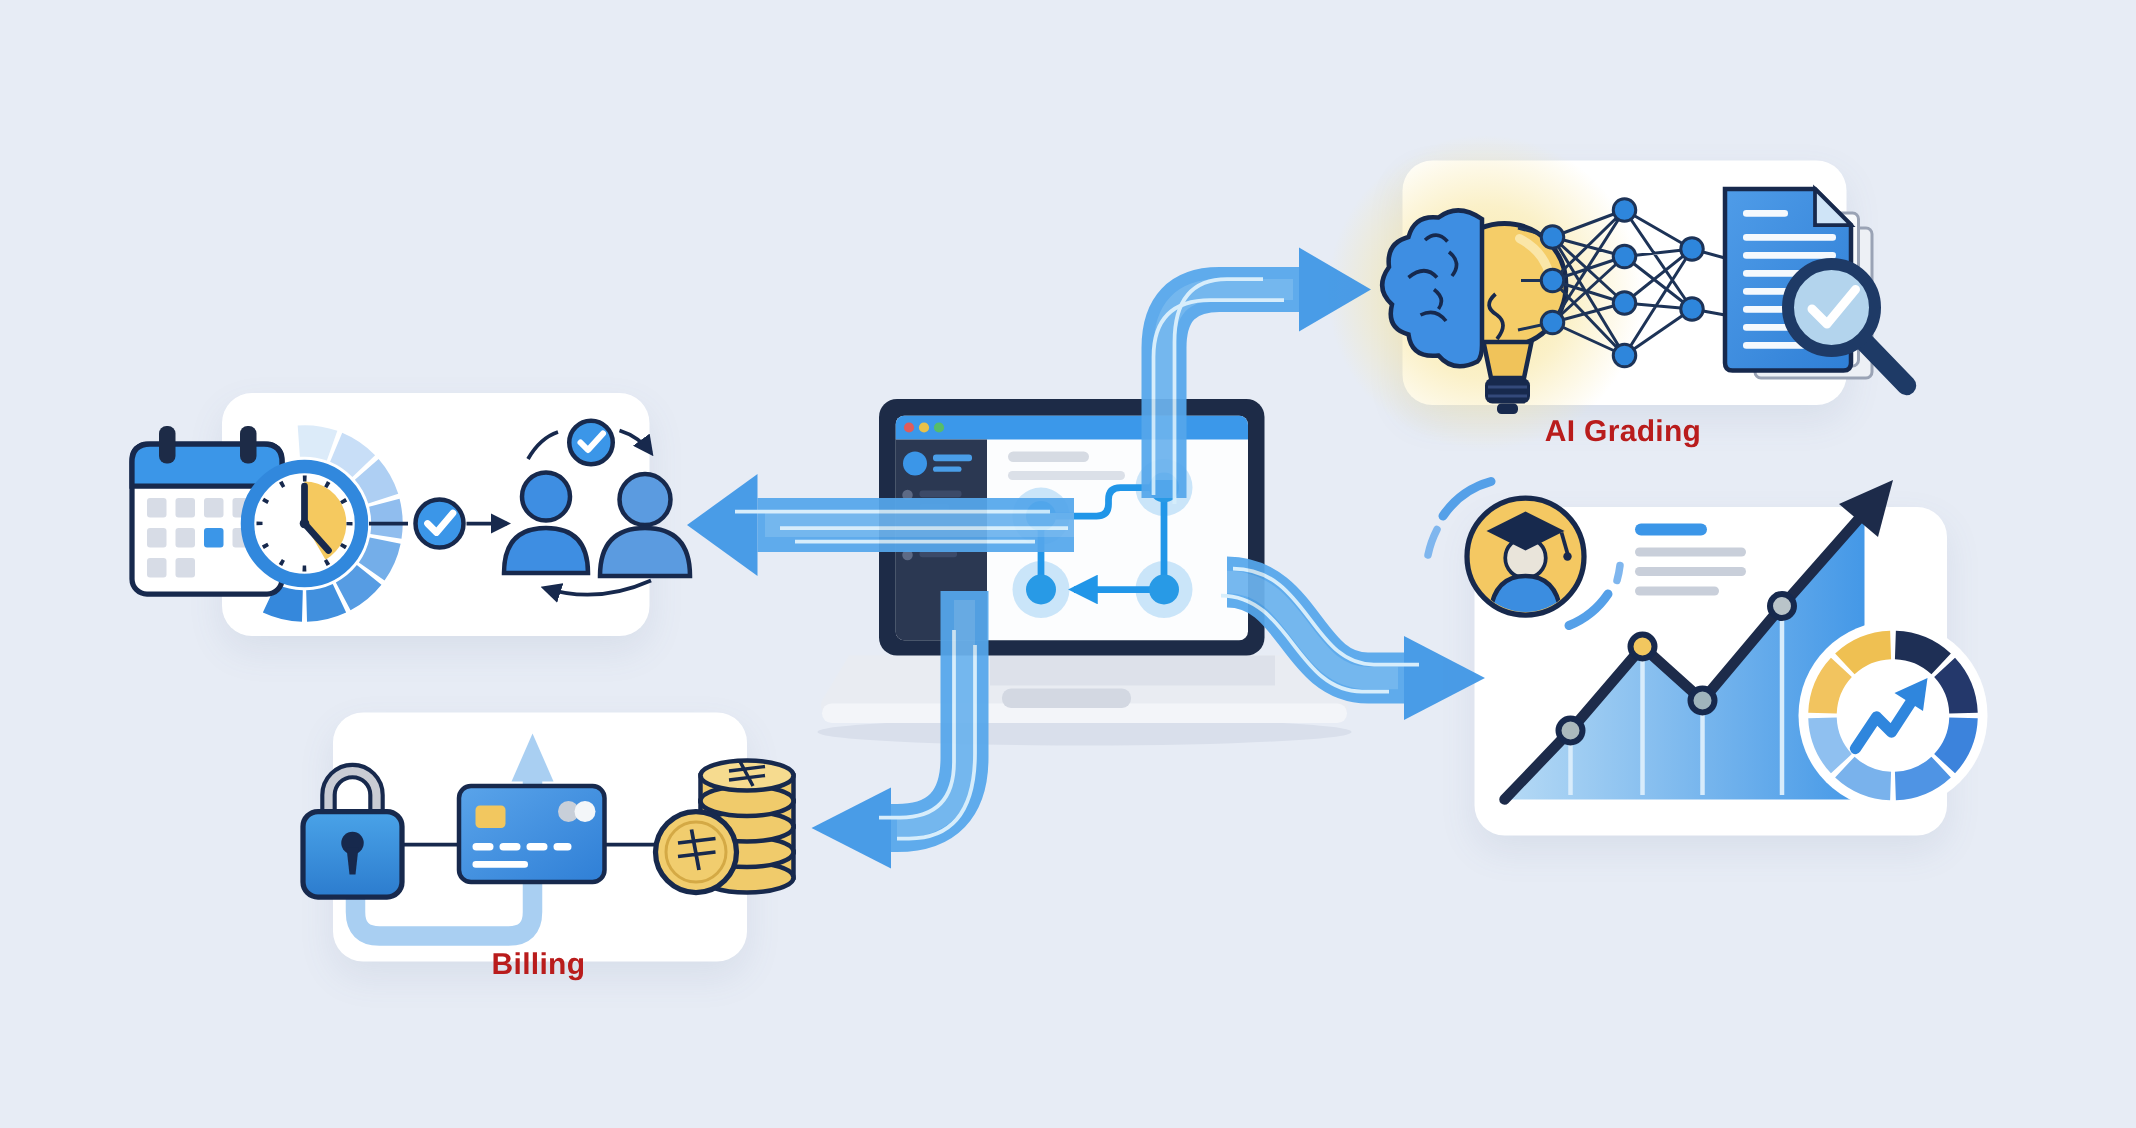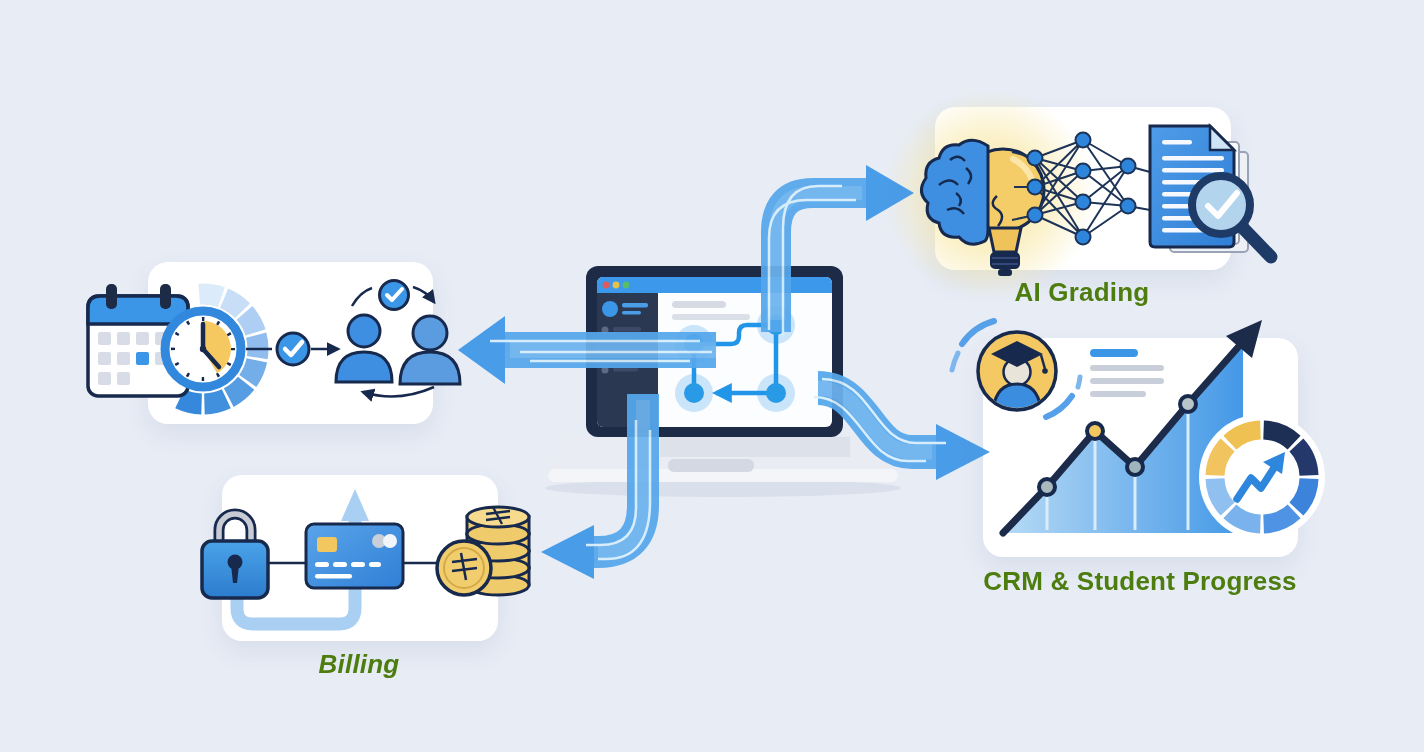--- a/index.html
+++ b/index.html
@@ -12,25 +12,25 @@
     position:absolute; background:#ffffff; border-radius:20px;
     box-shadow:0 10px 24px rgba(90,110,150,.10);
   }
   .card.scheduling{left:148px; top:262px; width:285px; height:162px;}
   .card.billing   {left:222px; top:475px; width:276px; height:166px;}
   .card.ai        {left:935px; top:107px; width:296px; height:163px;}
   .card.crm       {left:983px; top:338px; width:315px; height:219px;}
   .art{position:absolute; left:0; top:0;}
   .flabel{
     position:absolute; transform:translateX(-50%);
-    font-weight:bold; font-size:26px; color:#4d7c0f; white-space:nowrap;
+    font-weight:bold; font-size:20px; color:#b91c1c; white-space:nowrap;
     letter-spacing:.2px;
   }
   .flabel.scheduling{left:291px; top:433px;}
-  .flabel.billing   {left:359px; top:649px;font-style:italic;}
+  .flabel.billing   {left:359px; top:632px;}
   .flabel.ai        {left:1082px; top:277px;}
   .flabel.crm       {left:1140px; top:566px;}
 </style>
 </head>
 <body>
 
 <div class="stage">
 
   <div class="card scheduling"></div>
   <div class="card billing"></div>
@@ -338,14 +338,13 @@
       <path d="M818 388 C866 388 868 452 912 452 H938" fill="none" stroke="#55a7ec" stroke-width="34"></path>
       <path d="M818 388 C866 388 868 452 912 452 H932" fill="none" stroke="#7fbdf0" stroke-width="15" opacity=".55"></path>
       <polygon points="936,424 990,452 936,480" fill="#3e96e6"></polygon>
       <path d="M822 379 C872 379 874 443 916 443 H946" fill="none" stroke="#d6eefc" stroke-width="2.5"></path>
       <path d="M814 397 C860 397 864 461 908 461 H926" fill="none" stroke="#d6eefc" stroke-width="2.5"></path>
     </g>
   </svg>
 
   <div class="flabel billing">Billing</div>
   <div class="flabel ai">AI Grading</div>
-  <div class="flabel crm">CRM &amp; Student Progress</div>
 </div>
 
 </body></html>

